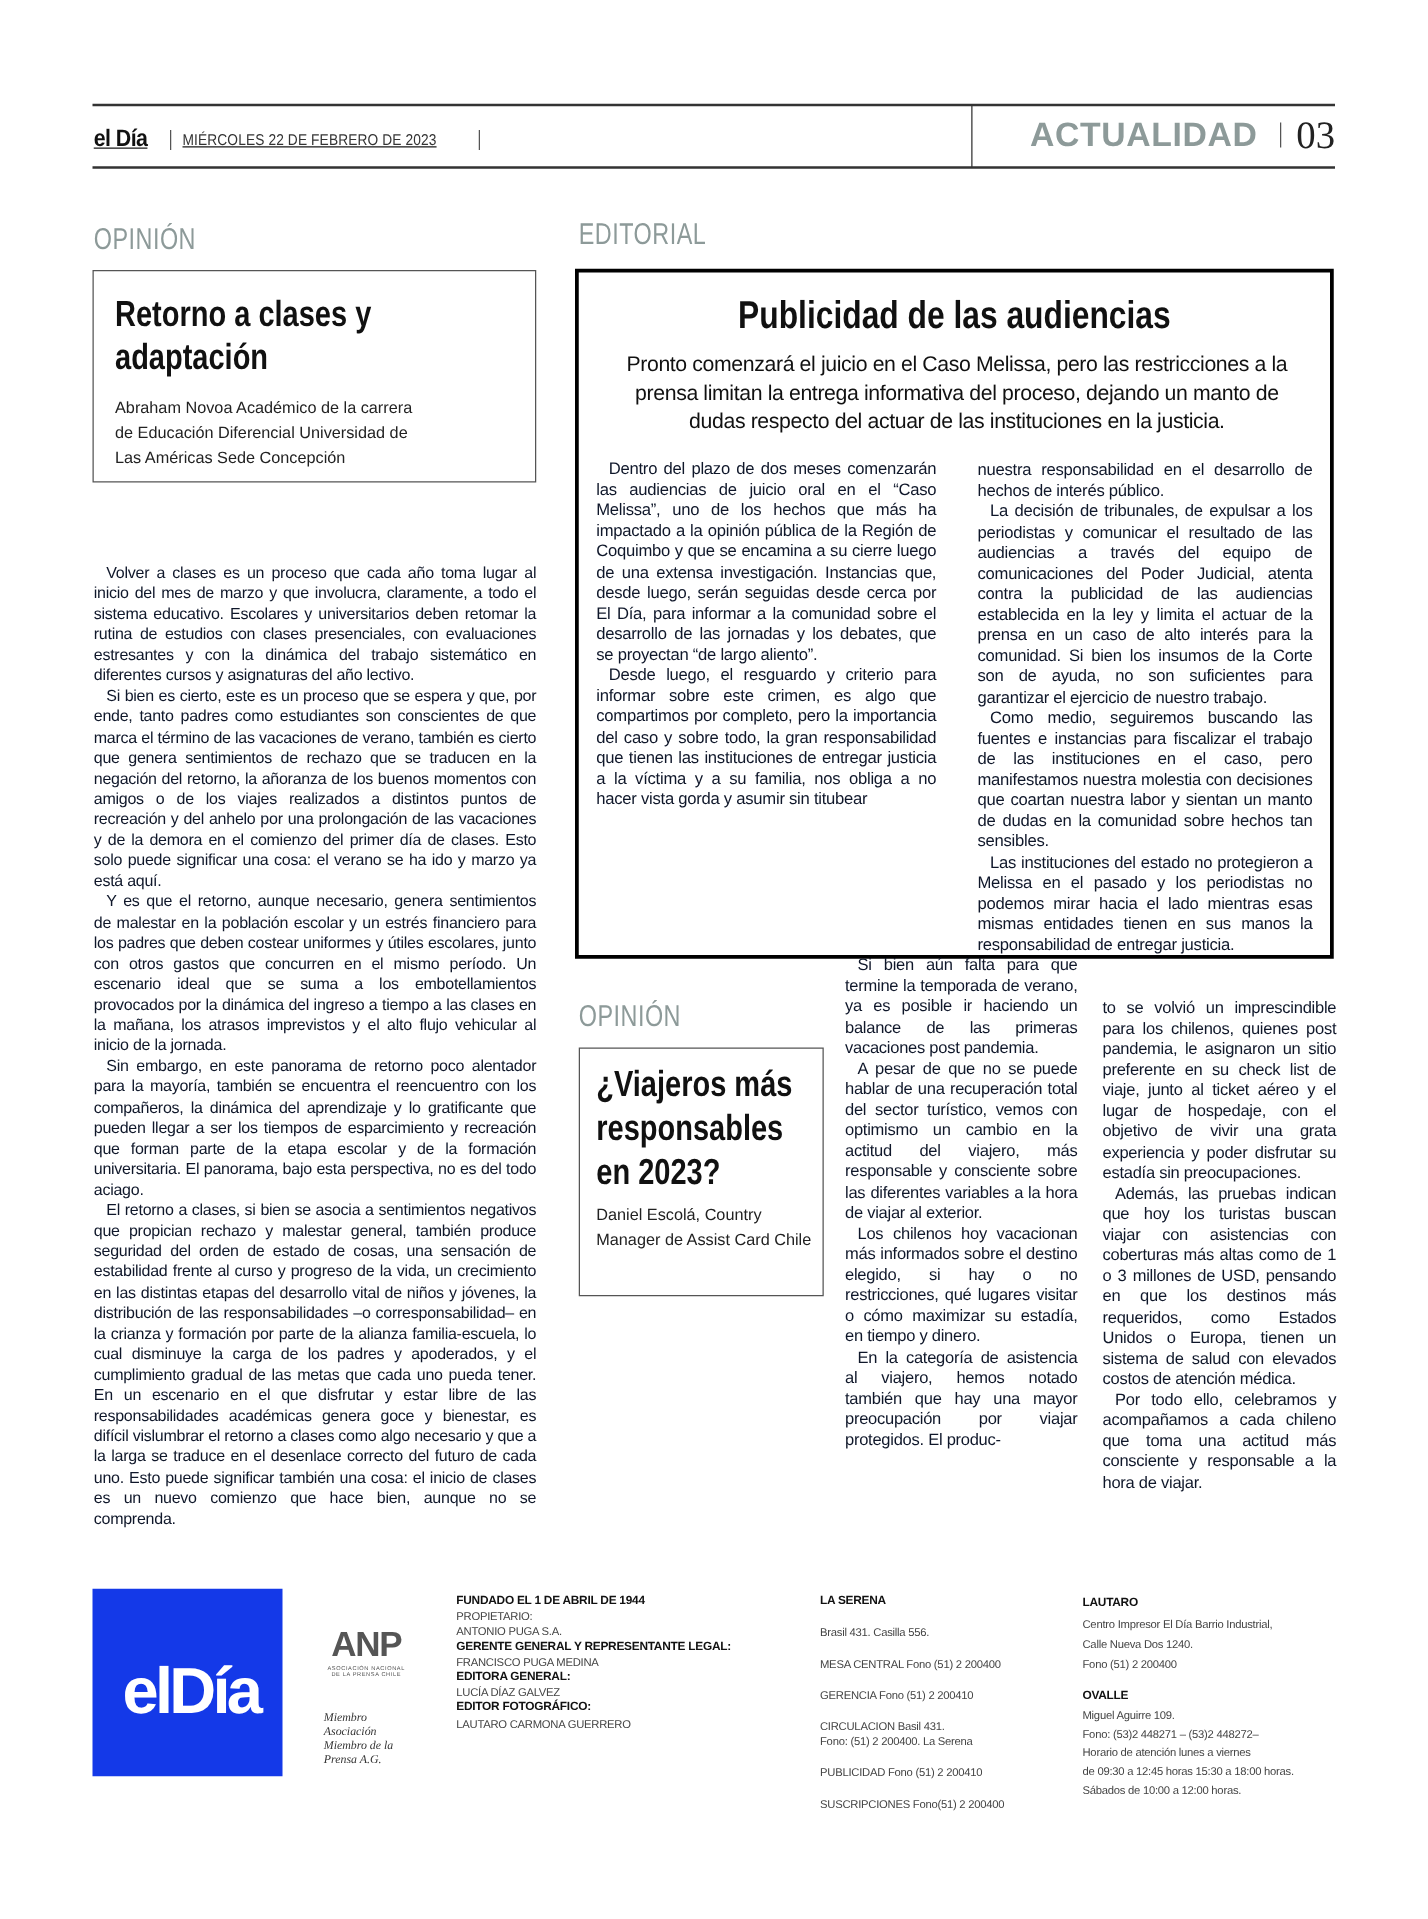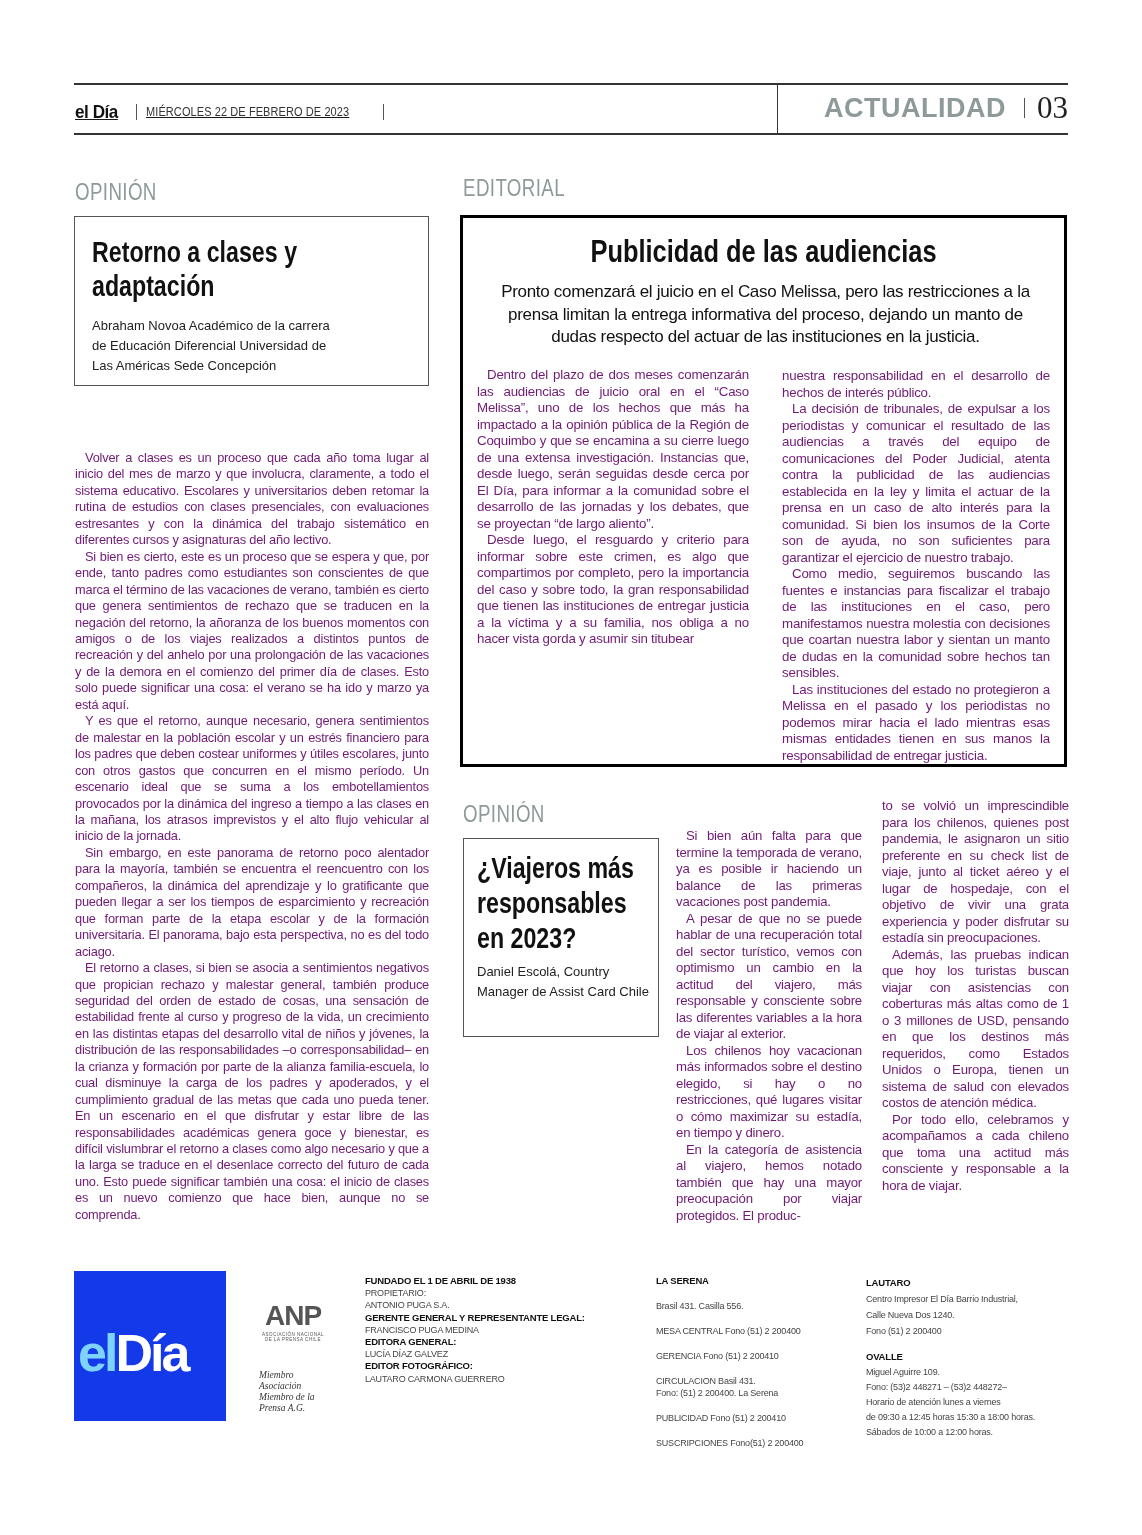--- a/index.html
+++ b/index.html
@@ -23,43 +23,43 @@
   .section-label { position: absolute; font-family: "Liberation Sans Narrow", "Liberation Sans", sans-serif; font-size: 24px; color: #8d9a99; transform: scaleX(0.78); transform-origin: left; letter-spacing: 0.5px; }
 
   
   .op1-box { position: absolute; left: 74px; top: 216px; width: 355px; height: 170px; border: 1.5px solid #555; }
   .op-title { font-weight: 800; color: #111; font-family: "Liberation Sans", sans-serif; transform: scaleX(0.8); transform-origin: left; white-space: nowrap; }
   .op1-title { position: absolute; left: 17px; top: 18px; font-size: 29px; line-height: 34px; }
   .op-author { position: absolute; font-size: 13px; line-height: 20px; color: #222; }
   .op1-author { left: 17px; top: 99px; width: 240px; }
 
   
-  .col { position: absolute; font-size: 12.8px; line-height: 16.45px; color: #701a75; text-align: justify; letter-spacing: -0.2px; }
+  .col { position: absolute; font-size: 12.8px; line-height: 16.45px; color: #0f172a; text-align: justify; letter-spacing: -0.2px; }
   .col p { text-indent: 10px; }
   .col1 { left: 75px; top: 450px; width: 354px; }
 
   
   .ed-box { position: absolute; left: 460px; top: 215px; width: 607px; height: 552px; border: 3px solid #000000; }
   .ed-title { position: absolute; left: 0; top: 16px; width: 100%; text-align: center; font-weight: 800; font-size: 31px; color: #111; transform: scaleX(0.82); }
   .ed-sub { position: absolute; left: 30px; top: 63px; width: 545px; text-align: center; font-weight: 400; font-size: 17px; line-height: 22.5px; color: #111; letter-spacing: -0.3px; }
   .ed-col { font-size: 13.3px; line-height: 16.5px; }
   .ed-col1 { left: 477px; top: 367px; width: 272px; }
   .ed-col2 { left: 782px; top: 368px; width: 268px; }
 
   
   .op2-box { position: absolute; left: 463px; top: 838px; width: 196px; height: 199px; border: 1.5px solid #555; }
   .op2-title { position: absolute; left: 13px; top: 12px; font-size: 29px; line-height: 35px; }
   .op2-author { left: 13px; top: 123px; width: 175px; }
-  .col-op2a { left: 676px; top: 828px; width: 186px; font-size: 13.2px; line-height: 16.5px; }
+  .col-op2a { left: 676px; top: 764px; width: 186px; font-size: 13.2px; line-height: 16.5px; }
   .col-op2b { left: 882px; top: 798px; width: 187px; font-size: 13.2px; line-height: 16.5px; }
 
   
   .logo-box { position: absolute; left: 74px; top: 1271px; width: 152px; height: 150px; background: #1439e8; }
   .logo-text { position: absolute; left: 4px; top: 52px; font-weight: 900; font-size: 52px; letter-spacing: -3px; color: #fff; }
-  .logo-text .el { color: #7dd3fc; }
+  .logo-text .el { color: #ffffff; margin-left: 20px; }
   .anp-logo { position: absolute; left: 260px; top: 1300px; width: 66px; height: 48px; }
   .anp-mark { font-weight: 900; font-size: 28px; color: #555; letter-spacing: -1px; display: block; text-align: center; }
   .anp-sub { font-size: 4.5px; line-height: 5px; color: #555; text-align: center; letter-spacing: 0.5px; }
   .anp-member { position: absolute; left: 259px; top: 1370px; width: 70px; font-family: "Liberation Serif", serif; font-style: italic; font-size: 9.5px; line-height: 11px; color: #333; }
 
   .ft-col { position: absolute; font-size: 9px; color: #444; letter-spacing: -0.2px; }
   .ft-col .hd { font-weight: 800; color: #111; font-size: 9.5px; }
   .ft-col1 { left: 365px; top: 1275px; line-height: 12.2px; }
   .ft-col2 { left: 656px; top: 1275px; }
   .ft-col2 div { margin-bottom: 13px; line-height: 12px; }
@@ -141,21 +141,21 @@
 <div class="logo-box">
   <div class="logo-text"><span class="el">el</span><span>Día</span></div>
 </div>
 <div class="anp-logo">
   <span class="anp-mark">ANP</span>
   <div class="anp-sub">ASOCIACIÓN NACIONAL DE LA PRENSA CHILE</div>
 </div>
 <div class="anp-member">Miembro Asociación Miembro de la Prensa A.G.</div>
 
 <div class="ft-col ft-col1" id="masthead">
-    <div class="hd">FUNDADO EL 1 DE ABRIL DE 1938</div>
+    <div class="hd">FUNDADO EL 1 DE ABRIL DE 1944</div>
     <div>PROPIETARIO:</div>
     <div>ANTONIO PUGA S.A.</div>
     <div class="hd">GERENTE GENERAL Y REPRESENTANTE LEGAL:</div>
     <div>FRANCISCO PUGA MEDINA</div>
     <div class="hd">EDITORA GENERAL:</div>
     <div>LUCÍA DÍAZ GALVEZ</div>
     <div class="hd">EDITOR FOTOGRÁFICO:</div>
     <div>LAUTARO CARMONA GUERRERO</div>
   </div>
 

